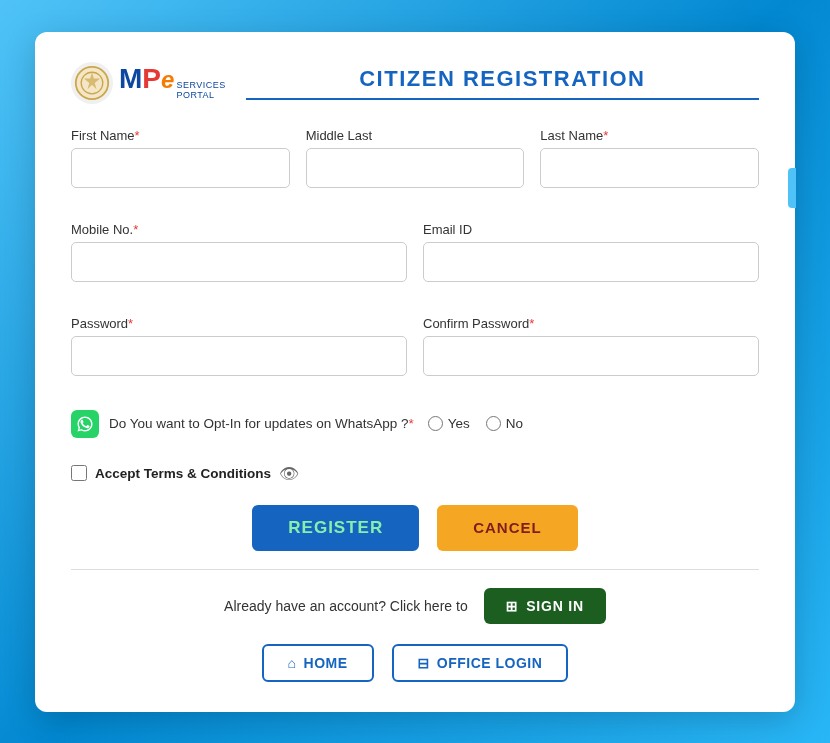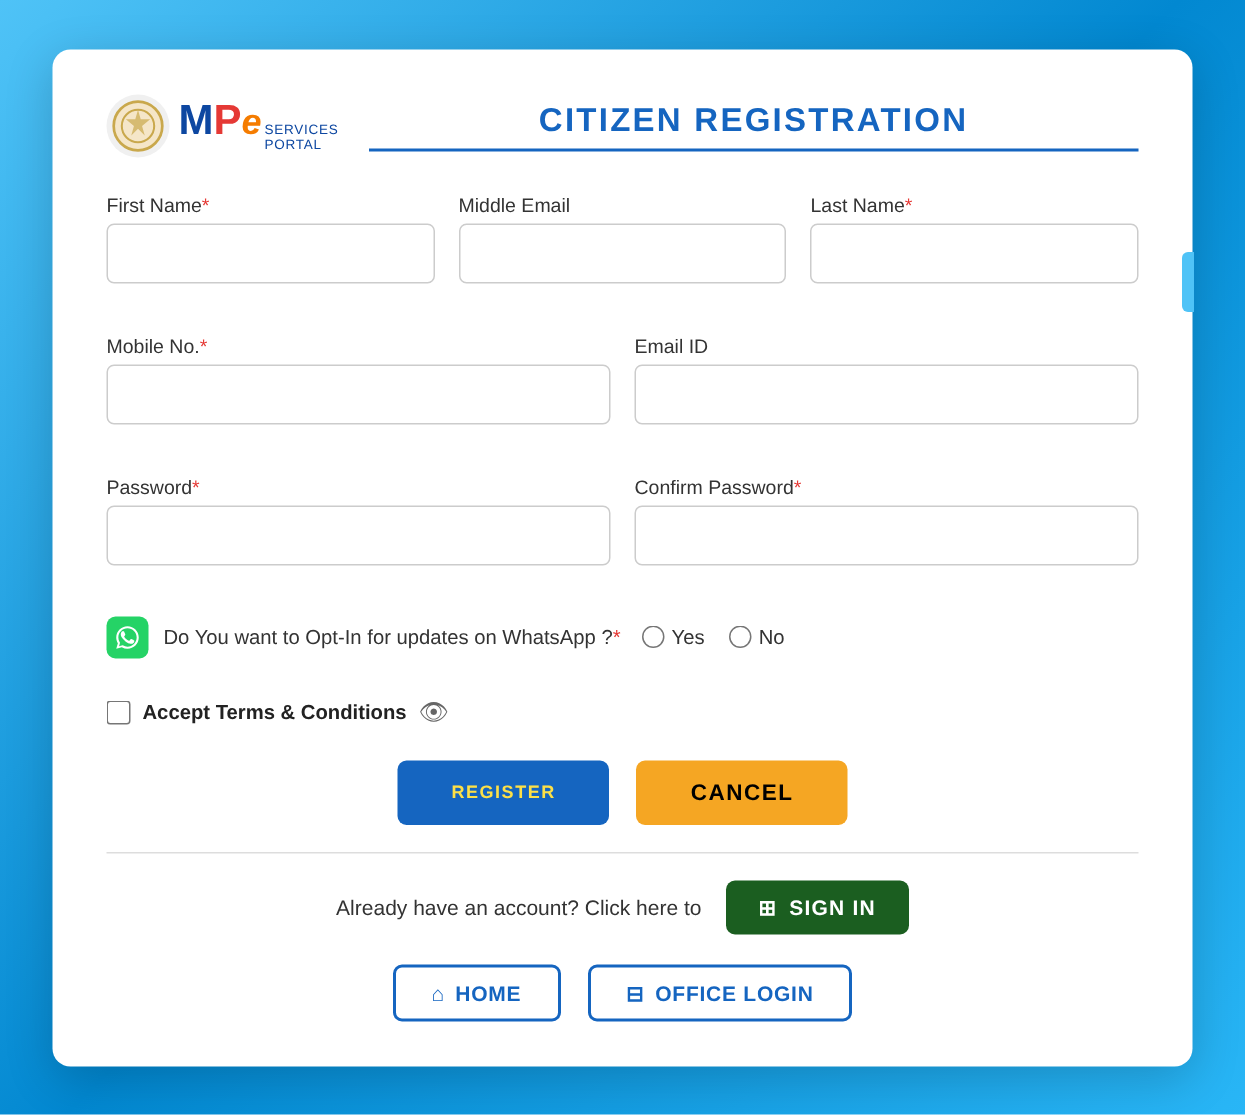--- a/index.html
+++ b/index.html
@@ -233,34 +233,34 @@
 
     .buttons-row {
       display: flex;
       justify-content: center;
       gap: 18px;
       margin-bottom: 8px;
     }
 
     .btn-register {
       background: #1565c0;
-      color: #fde047;
+      color: #86efac;
       border: none;
       border-radius: 6px;
       padding: 13px 36px;
-      font-size: 12px;
+      font-size: 17px;
       font-weight: 700;
       letter-spacing: 1px;
       cursor: pointer;
       transition: background 0.2s;
     }
 
     .btn-cancel {
       background: #f5a623;
-      color: #000000;
+      color: #7f1d1d;
       border: none;
       border-radius: 6px;
       padding: 13px 36px;
       font-size: 15px;
       font-weight: 700;
       letter-spacing: 1px;
       cursor: pointer;
       transition: background 0.2s;
     }
 
@@ -357,21 +357,21 @@
   </div>
 
   <div class="form-row">
     <div class="form-group half">
       <label class="form-label">
         <span>First Name</span><span class="required">*</span>
       </label>
       <input class="form-input" type="text" placeholder="" style="">
     </div>
     <div class="form-group half">
-      <label class="form-label">Middle Email</label>
+      <label class="form-label">Middle Last</label>
       <input class="form-input" type="text" placeholder="" style="">
     </div>
     <div class="form-group half">
       <label class="form-label">
         <span>Last Name</span><span class="required">*</span>
       </label>
       <input class="form-input" type="text" placeholder="" style="">
     </div>
   </div>
 

